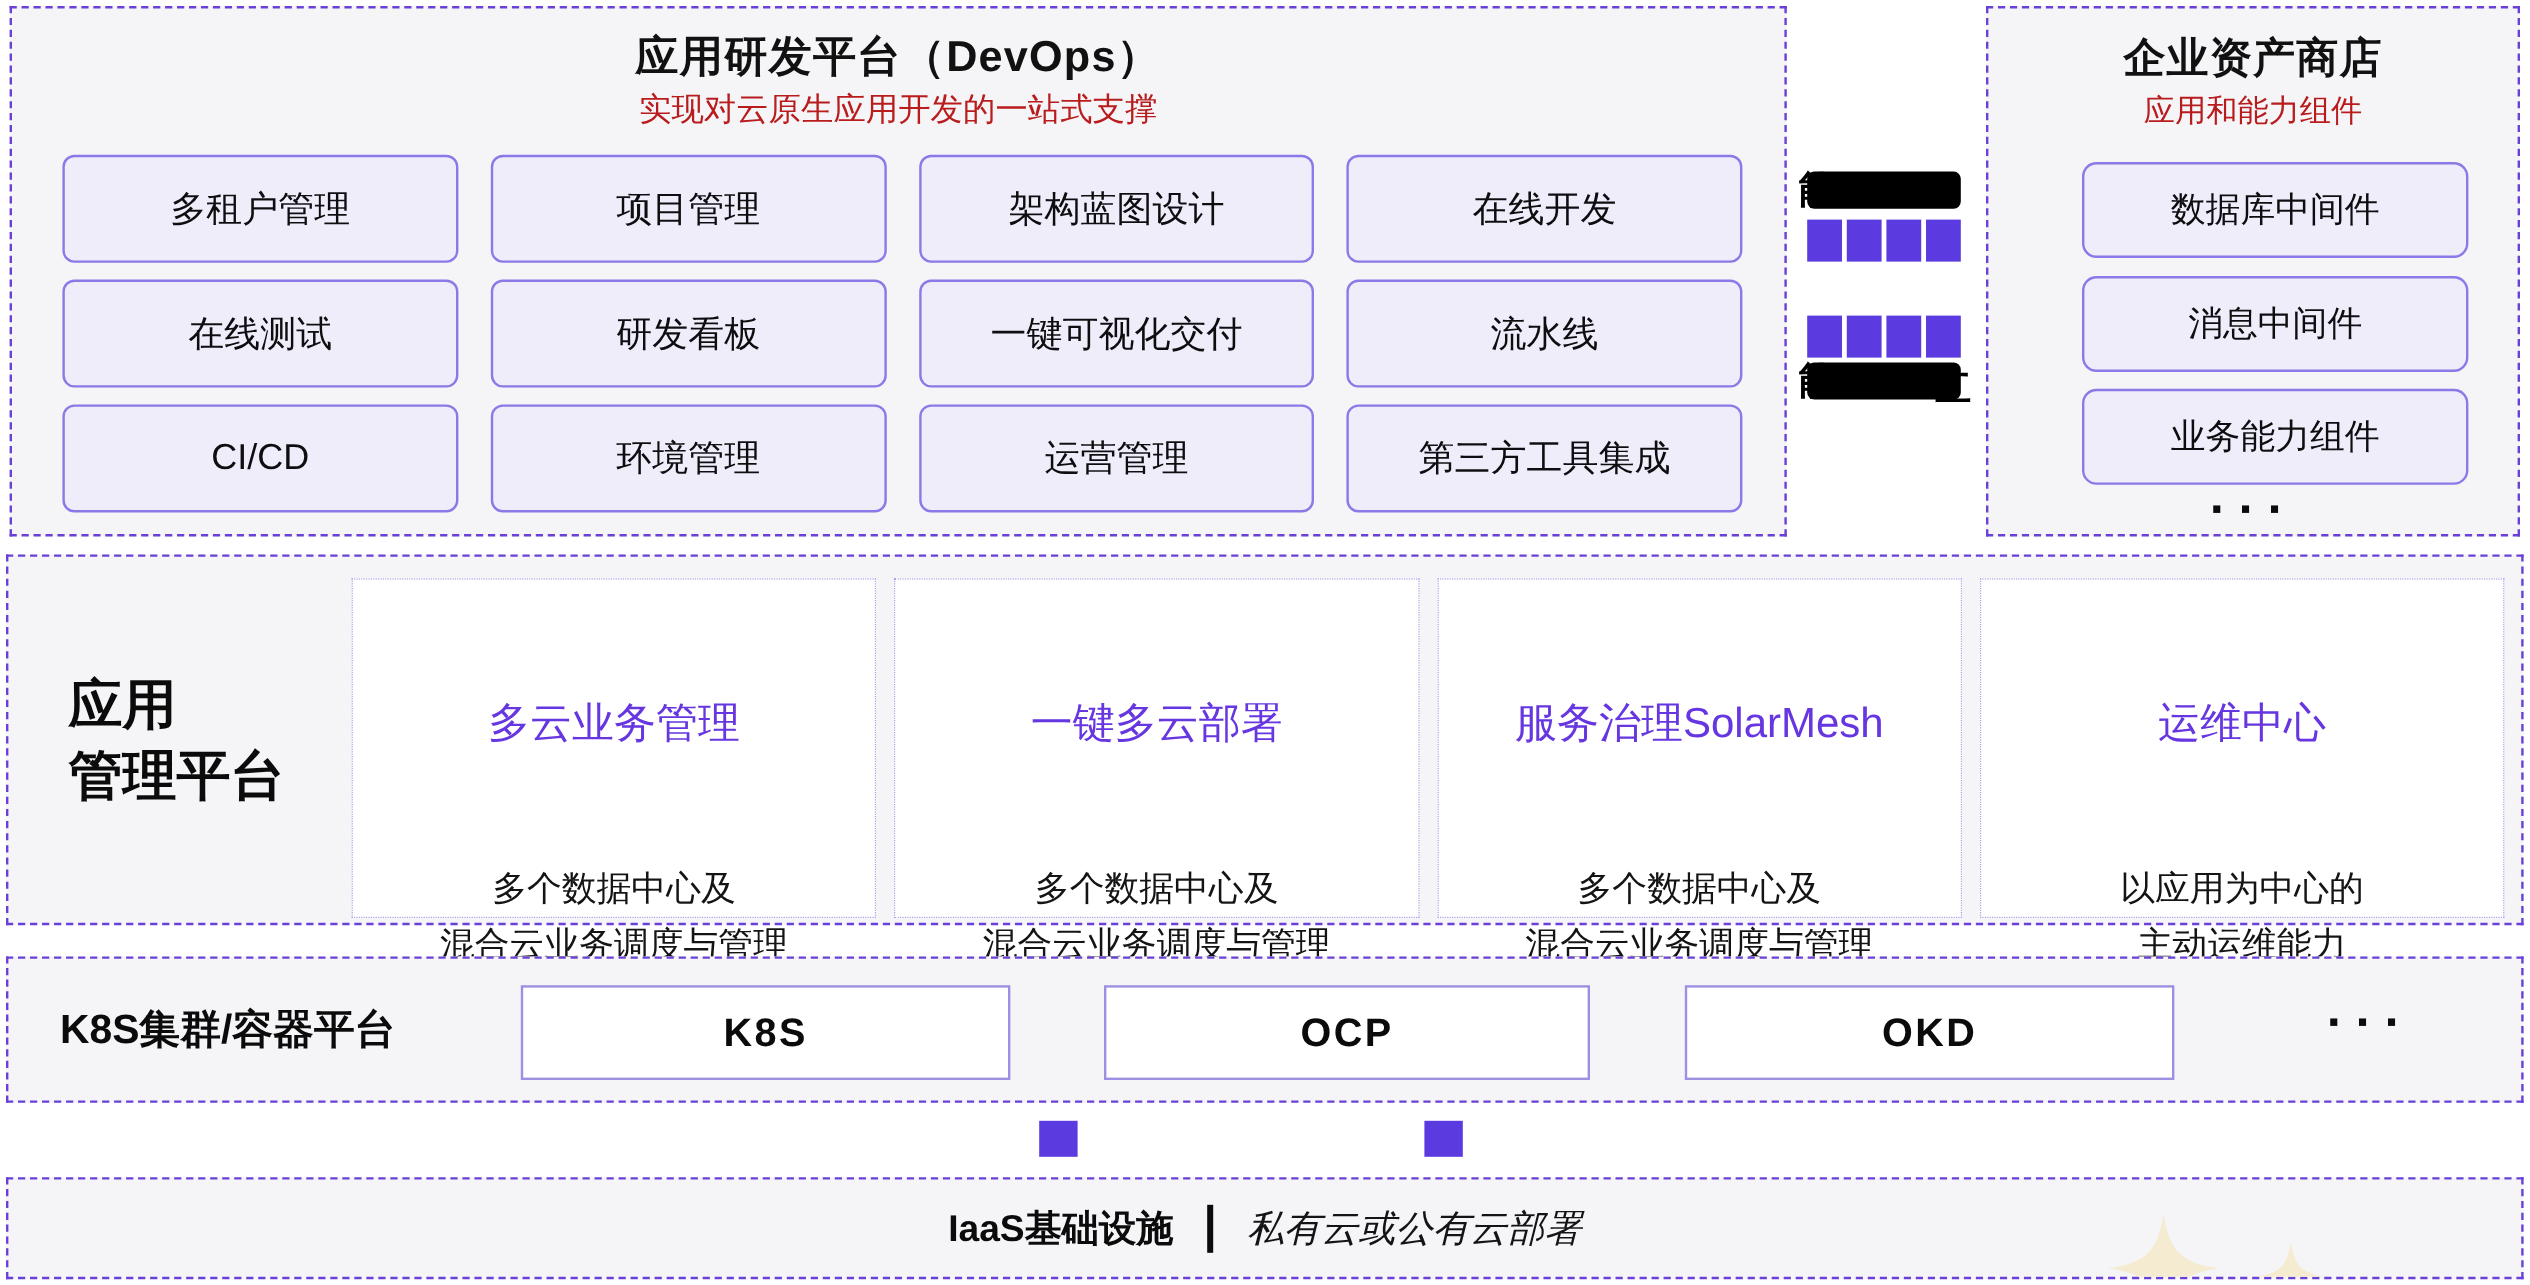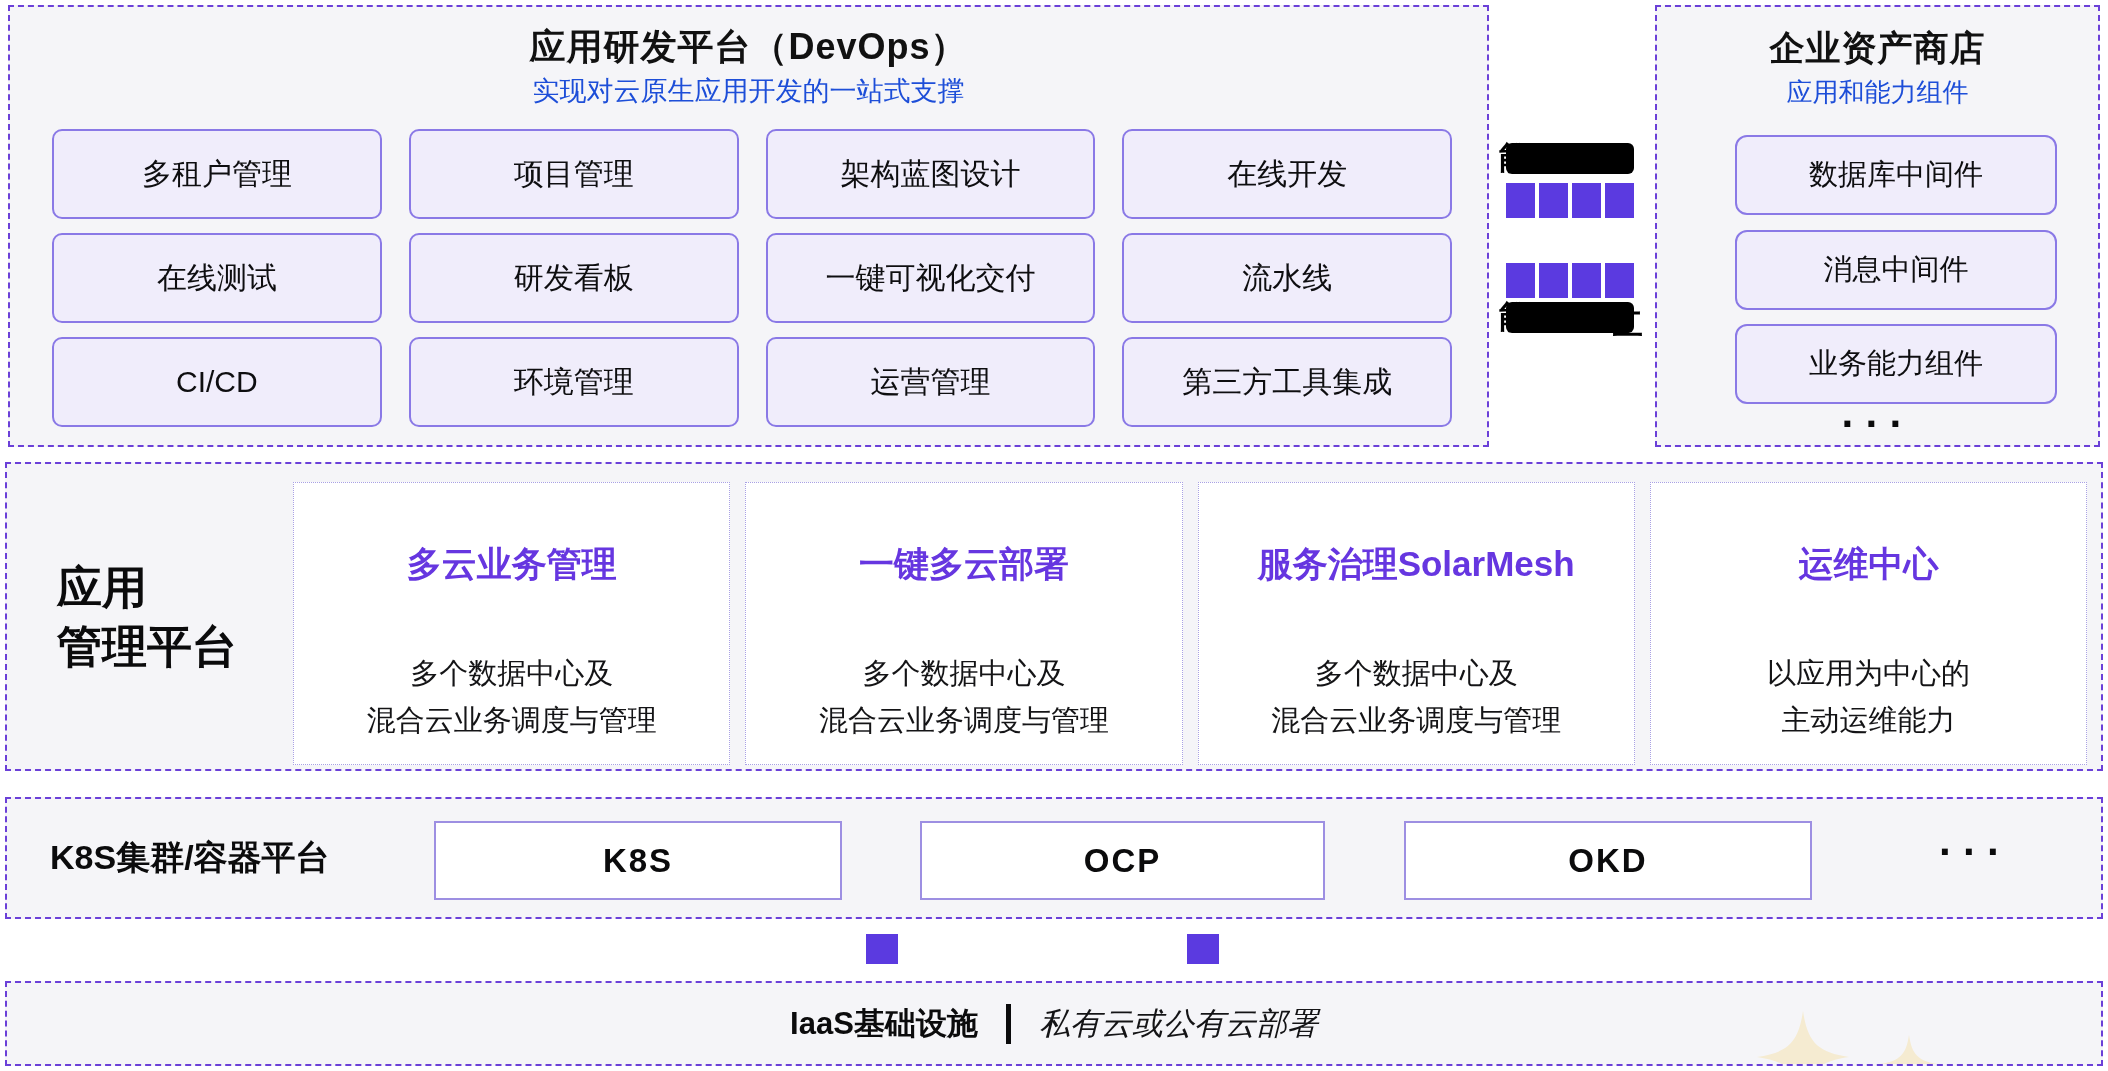--- a/index.html
+++ b/index.html
@@ -8,21 +8,21 @@
     font-family:"Liberation Sans","DejaVu Sans",sans-serif;color:#111;
   }
   .panel{
     position:absolute;box-sizing:border-box;
     border:2px dashed var(--accent-purple);background:var(--band-bg);
   }
   
   .devops{left:8px;top:5px;width:1481px;height:442px;}
   .panel-title{position:absolute;left:0;right:0;text-align:center;font-weight:bold;font-size:36px;letter-spacing:1px;}
   .devops .panel-title{top:16px;}
-  .panel-subtitle{position:absolute;left:0;right:0;text-align:center;font-size:27px;color:#1d4ed8;}
+  .panel-subtitle{position:absolute;left:0;right:0;text-align:center;font-size:27px;color:#b91c1c;}
   .devops .panel-subtitle{top:66px;}
   .devops-grid{
     position:absolute;left:42px;top:122px;width:1400px;
     display:grid;grid-template-columns:repeat(4,1fr);grid-auto-rows:90px;
     column-gap:27px;row-gap:14px;
   }
   .pill{
     box-sizing:border-box;background:var(--button-bg);
     border:2px solid var(--button-border);border-radius:10px;
     display:flex;align-items:center;justify-content:center;
@@ -53,22 +53,22 @@
   .mgmt{left:5px;top:462px;width:2098px;height:309px;}
   .mgmt-label{
     position:absolute;left:50px;top:50%;transform:translateY(-50%);
     font-size:45px;font-weight:bold;line-height:1.32;color:#0b0b0c;
   }
   .card-row{position:absolute;left:286px;top:18px;right:14px;height:283px;display:flex;gap:15px;}
   .card{
     box-sizing:border-box;flex:1;background:#ffffff;border:1px dotted var(--card-border);
     display:flex;flex-direction:column;align-items:center;padding-top:58px;
   }
-  .card-title{font-size:35px;font-weight:bold;color:var(--card-title);}
-  .card-desc{margin-top:62px;font-size:29px;line-height:1.62;text-align:center;color:#141416;}
+  .card-title{font-size:35px;font-weight:normal;color:var(--card-title);margin-top:38px;}
+  .card-desc{margin-top:92px;font-size:29px;line-height:1.62;text-align:center;color:#141416;}
   
   .k8s{left:5px;top:797px;width:2098px;height:122px;}
   .k8s-label{
     position:absolute;left:43px;top:50%;transform:translateY(-50%);
     font-size:34px;font-weight:bold;color:#0b0b0c;
   }
   .kbox{
     position:absolute;top:22px;height:79px;box-sizing:border-box;
     background:#ffffff;border:2px solid var(--box-border);
     display:flex;align-items:center;justify-content:center;

